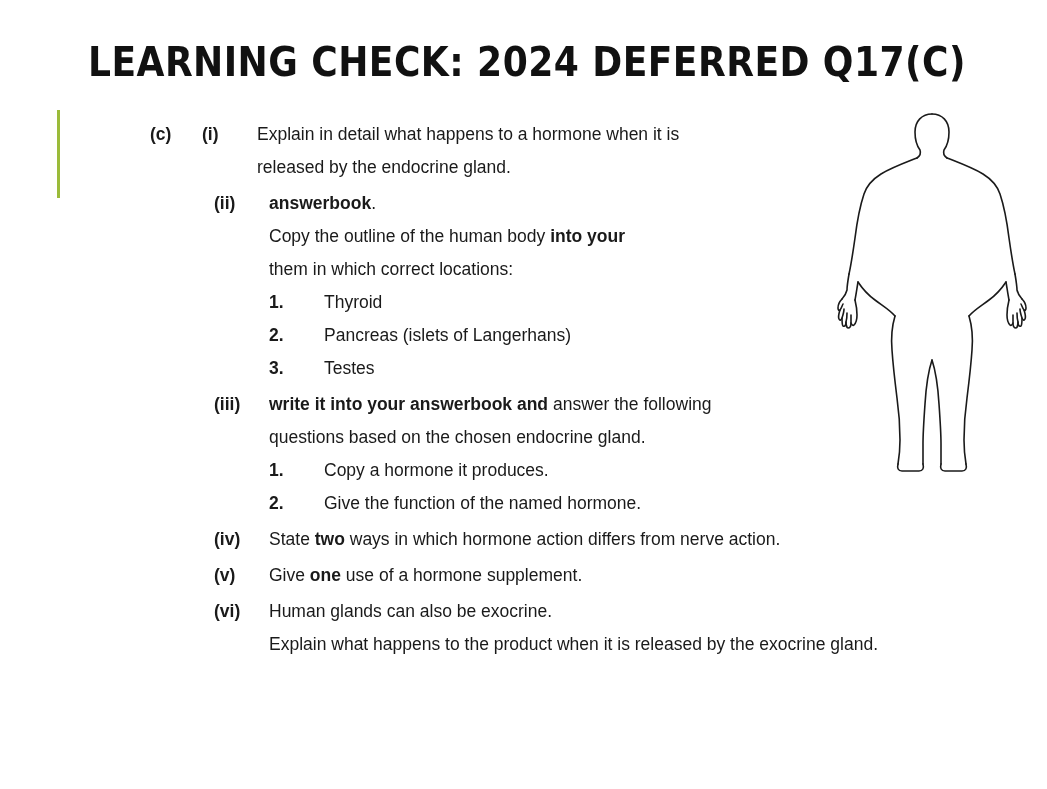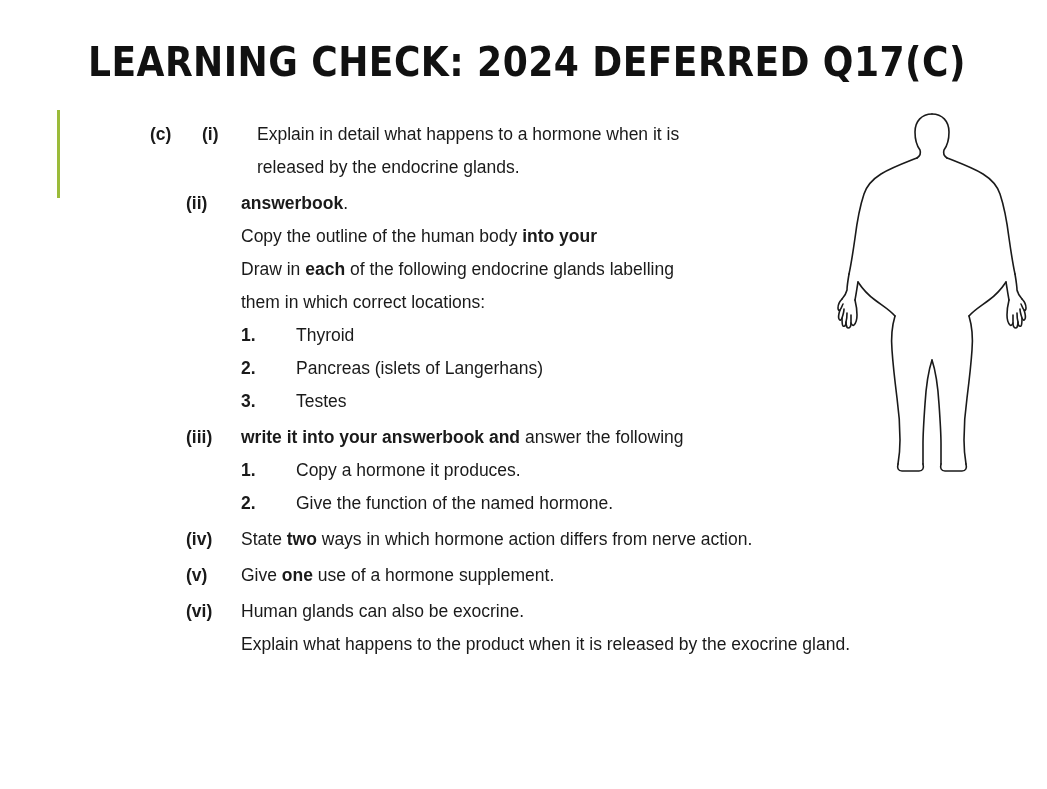--- a/index.html
+++ b/index.html
@@ -61,21 +61,21 @@
   }
   .lbl-roman {
     width: 55px;
     flex: 0 0 55px;
     font-weight: bold;
   }
   .content {
     flex: 1 1 auto;
   }
   .indent-roman {
-    margin-left: 36px;
+    margin-left: 64px;
   }
   .sub-row {
     display: flex;
     align-items: flex-start;
     margin-left: 0;
   }
   .sub-num {
     width: 55px;
     flex: 0 0 55px;
     font-weight: bold;
@@ -106,30 +106,29 @@
 
   <div class="accent-bar"></div>
 
   <div class="question-body">
 
     <div class="row block">
       <div class="lbl-c">(c)</div>
       <div class="lbl-roman">(i)</div>
       <div class="content">
         <div>Explain in detail what happens to a hormone when it is</div>
-        <div>released by the endocrine glands.</div>
+        <div>released by the endocrine gland.</div>
       </div>
     </div>
 
     <div class="row block indent-roman">
       <div class="lbl-roman">(ii)</div>
       <div class="content">
         <div><b>answerbook</b>.</div>
         <div>Copy the outline of the human body <b>into your</b></div>
-        <div>Draw in <b>each</b> of the following endocrine glands labelling</div>
         <div>them in which correct locations:</div>
         <div class="sublist">
           <div class="sub-row">
             <div class="sub-num">1.</div>
             <div>Thyroid</div>
           </div>
           <div class="sub-row">
             <div class="sub-num">2.</div>
             <div>Pancreas (islets of Langerhans)</div>
           </div>
@@ -138,20 +137,21 @@
             <div>Testes</div>
           </div>
         </div>
       </div>
     </div>
 
     <div class="row block indent-roman">
       <div class="lbl-roman">(iii)</div>
       <div class="content">
         <div><b>write it into your answerbook and</b> answer the following</div>
+        <div>questions based on the chosen endocrine gland.</div>
         <div class="sublist">
           <div class="sub-row">
             <div class="sub-num">1.</div>
             <div>Copy a hormone it produces.</div>
           </div>
           <div class="sub-row">
             <div class="sub-num">2.</div>
             <div>Give the function of the named hormone.</div>
           </div>
         </div>

